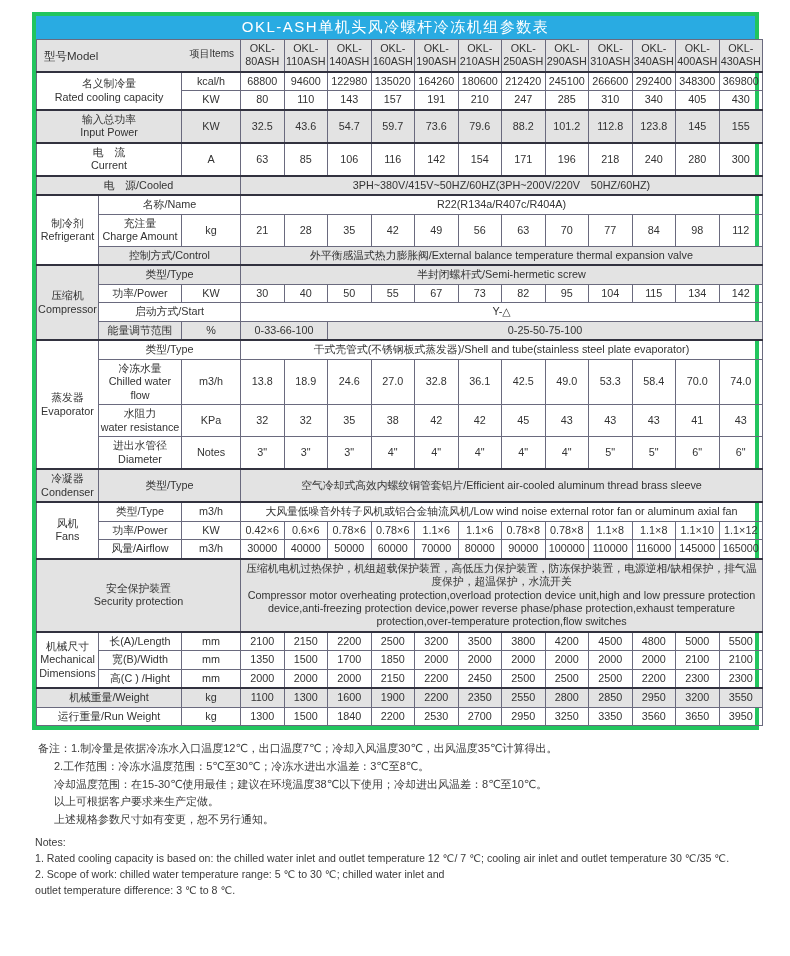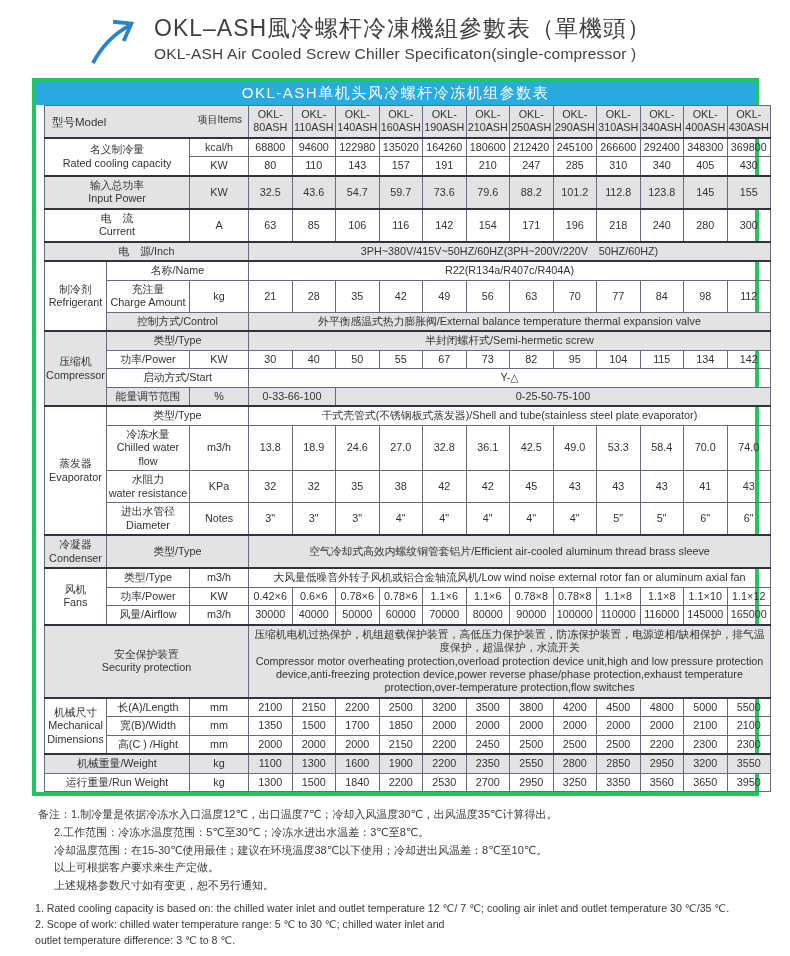--- a/index.html
+++ b/index.html
@@ -16,21 +16,21 @@
   .title-texts{display:flex;flex-direction:column;}
   .title-cn{font-size:23px;font-weight:500;letter-spacing:1px;color:#3f3f3f;line-height:1.25;}
   .title-en{font-size:15.5px;color:#424242;margin-top:2px;letter-spacing:.2px;}
 
   
   .table-wrap{margin:12px 31px 0 32px;border:4px solid #22c55e;}
   .band{
     background:var(--band,#29abe2);color:#fff;text-align:center;
     font-size:15px;padding:2px 0 3px;letter-spacing:1.5px;line-height:1.2;
   }
-  table.spec{border-collapse:collapse;table-layout:fixed;width:100%;margin-left:8px;}
+  table.spec{border-collapse:collapse;table-layout:fixed;width:100%;}
   table.spec td{
     border:1px solid #6a6a7e;text-align:center;vertical-align:middle;
     padding:2px 1px;font-size:10.8px;line-height:1.25;color:#333;
     overflow:hidden;
   }
   tr.shaded td{background:var(--rowgray,#e3e3e3);}
   tr.section td{border-top:2px solid #32323f;}
   td.model{font-size:12px;line-height:1.3;padding:3px 0;}
   td.group{font-size:11px;line-height:1.3;}
   td.label{font-size:11px;line-height:1.22;padding:2px 2px;}
@@ -50,30 +50,20 @@
   
   .notes-cn{margin:10px 12px 0 38px;font-size:11px;line-height:1.6;color:#3a3a3a;}
   .notes-cn .note-line:not(:first-child){padding-left:16px;}
   .notes-en{margin:7px 0 0 35px;font-size:10.6px;line-height:1.5;color:#3a3a3a;width:742px;}
 </style>
 </head>
 <body>
 
 <div class="page">
 
-  <div class="title-block">
-    <svg class="arrow-logo" viewBox="0 0 52 52">
-      <path d="M3 49 C12 32 24 19 41 10" stroke="#2a83c8" stroke-width="4" fill="none"></path>
-      <path d="M24 6 L43 8 L35 26" stroke="#2a83c8" stroke-width="4" fill="none" stroke-linejoin="miter"></path>
-    </svg>
-    <div class="title-texts">
-      <div class="title-cn">OKL–ASH風冷螺杆冷凍機組參數表（單機頭）</div>
-      <div class="title-en">OKL-ASH Air Cooled Screw Chiller Specificaton(single-compressor )</div>
-    </div>
-  </div>
 
   <div class="table-wrap">
     <div class="band">OKL-ASH单机头风冷螺杆冷冻机组参数表</div>
     <table class="spec">
       <colgroup>
         <col style="width:62px">
           <col style="width:83px">
           <col style="width:59px">
         <col style="width:43.5px">
           <col style="width:43.5px">
@@ -164,21 +154,21 @@
             <td class="data">142</td>
             <td class="data">154</td>
             <td class="data">171</td>
             <td class="data">196</td>
             <td class="data">218</td>
             <td class="data">240</td>
             <td class="data">280</td>
             <td class="data">300</td>
           </tr>
           <tr class="shaded section">
-            <td colspan="3" class="label">电　源/Inch</td>
+            <td colspan="3" class="label">电　源/Cooled</td>
             <td colspan="12" class="wide">3PH~380V/415V~50HZ/60HZ(3PH~200V/220V　50HZ/60HZ)</td>
           </tr>
           <tr class="section">
             <td rowspan="3" class="group">制冷剂<br>Refrigerant</td>
             <td colspan="2" class="label">名称/Name</td>
             <td colspan="12" class="wide">R22(R134a/R407c/R404A)</td>
           </tr>
           <tr>
             <td class="label">充注量<br>Charge Amount</td>
             <td class="unit">kg</td>
@@ -416,18 +406,19 @@
   </div>
 
   <div class="notes-cn">
       <div class="note-line">备注：1.制冷量是依据冷冻水入口温度12℃，出口温度7℃；冷却入风温度30℃，出风温度35℃计算得出。</div>
       <div class="note-line">2.工作范围：冷冻水温度范围：5℃至30℃；冷冻水进出水温差：3℃至8℃。</div>
       <div class="note-line">冷却温度范围：在15-30℃使用最佳；建议在环境温度38℃以下使用；冷却进出风温差：8℃至10℃。</div>
       <div class="note-line">以上可根据客户要求来生产定做。</div>
       <div class="note-line">上述规格参数尺寸如有变更，恕不另行通知。</div>
     </div>
   <div class="notes-en">
+      <div class="note-line">Notes:</div>
       <div class="note-line">1. Rated cooling capacity is based on: the chilled water inlet and outlet temperature 12 ℃/ 7 ℃; cooling air inlet and outlet temperature 30 ℃/35 ℃.</div>
       <div class="note-line">2. Scope of work: chilled water temperature range: 5 ℃ to 30 ℃; chilled water inlet and</div>
       <div class="note-line">outlet temperature difference: 3 ℃ to 8 ℃.</div>
     </div>
 
 </div>
 
 </body></html>

